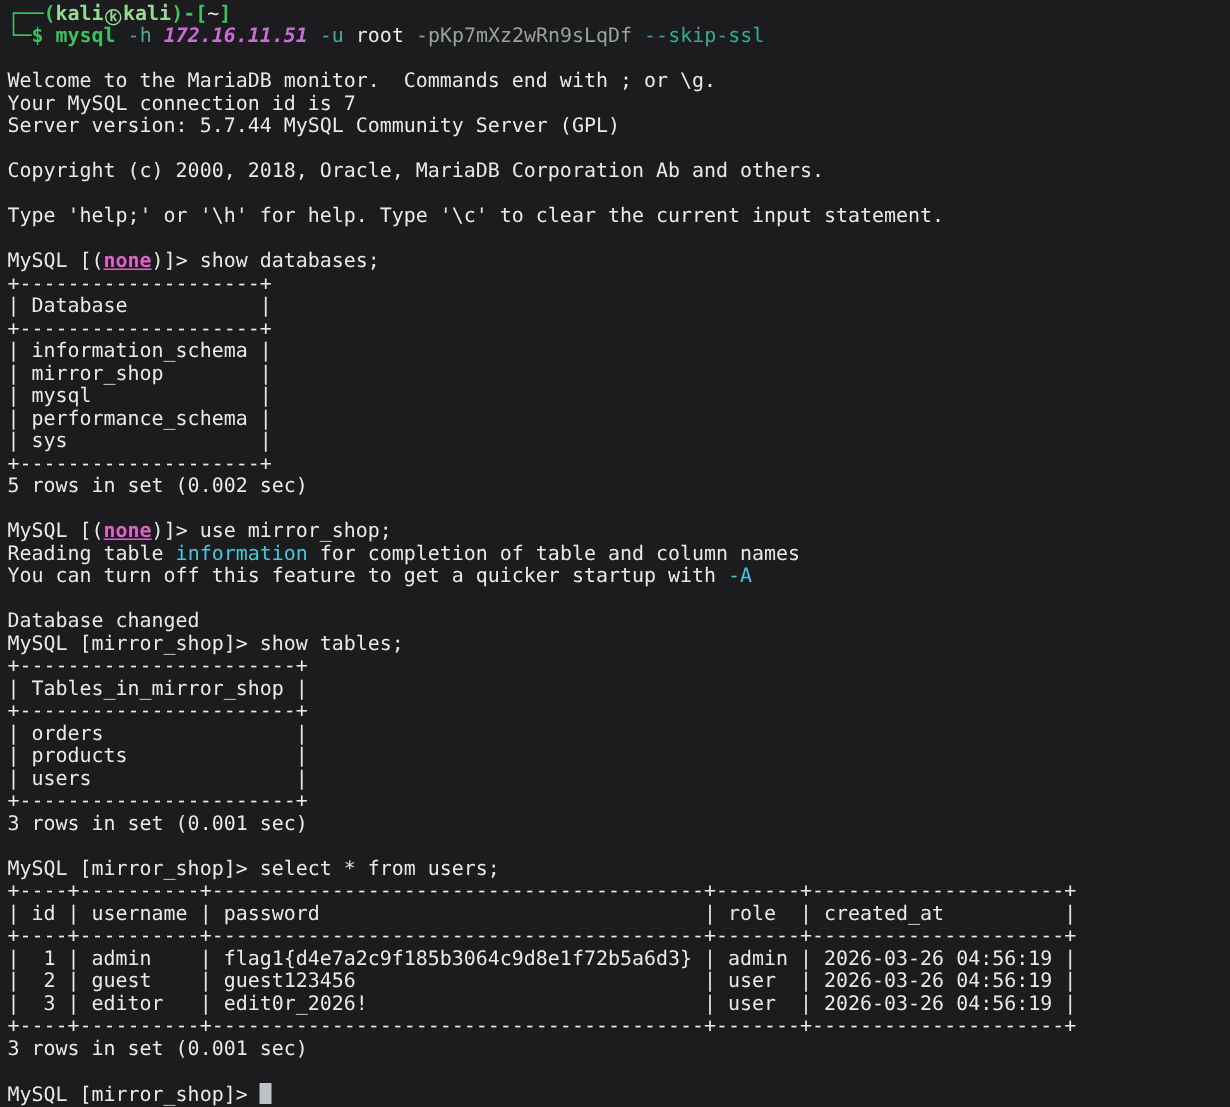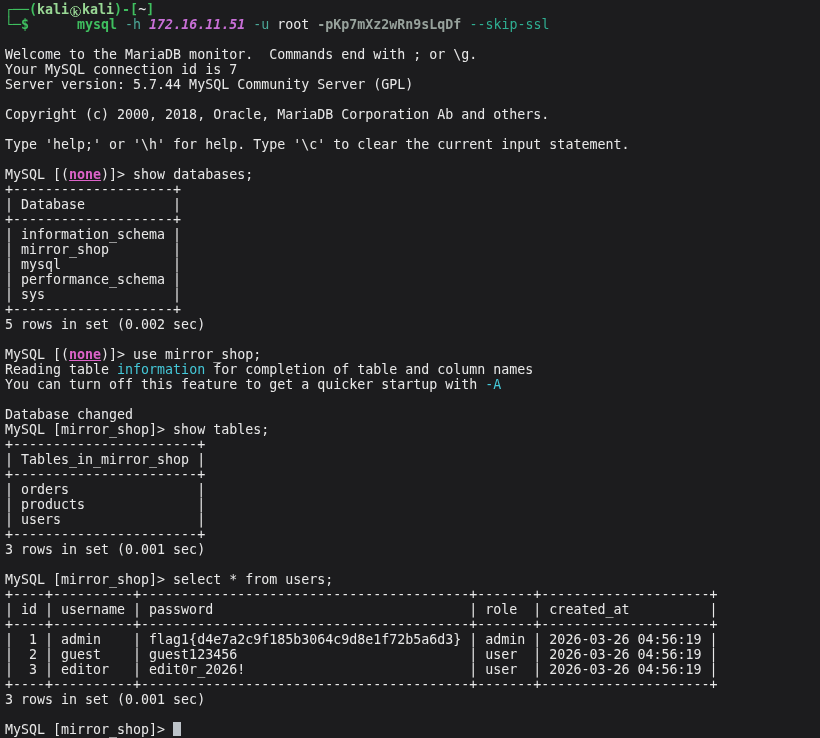--- a/index.html
+++ b/index.html
@@ -23,24 +23,24 @@
     padding: 2px 0 10px 5px;
     white-space: pre;
     color: var(--fg, #e9e9e9);
   }
   .line {
     min-height: 15px;
     white-space: pre;
   }
   .seg-green  { color: var(--green);  font-weight: bold; }
   .seg-usr    { color: var(--usr);    font-weight: bold; }
-  .seg-cmd    { color: var(--cmd);    font-weight: bold; margin-left: 40px; }
+  .seg-cmd    { color: var(--cmd);    font-weight: bold; }
   .seg-opt    { color: var(--opt); }
   .seg-ip     { color: var(--ip);     font-weight: bold; font-style: italic; }
-  .seg-arg    { color: var(--arg); font-weight: bold; }
+  .seg-arg    { color: var(--arg); }
   .seg-ssl    { color: var(--ssl); }
   .seg-cyan   { color: var(--cyan); }
   .seg-mag    { color: var(--mag);    font-weight: bold; text-decoration: underline; }
   .seg-fg     { color: var(--fg); }
   .kali-sym {
     display: inline-block;
     width: 11px;
     height: 11px;
     line-height: 10px;
     border: 1px solid var(--usr);

